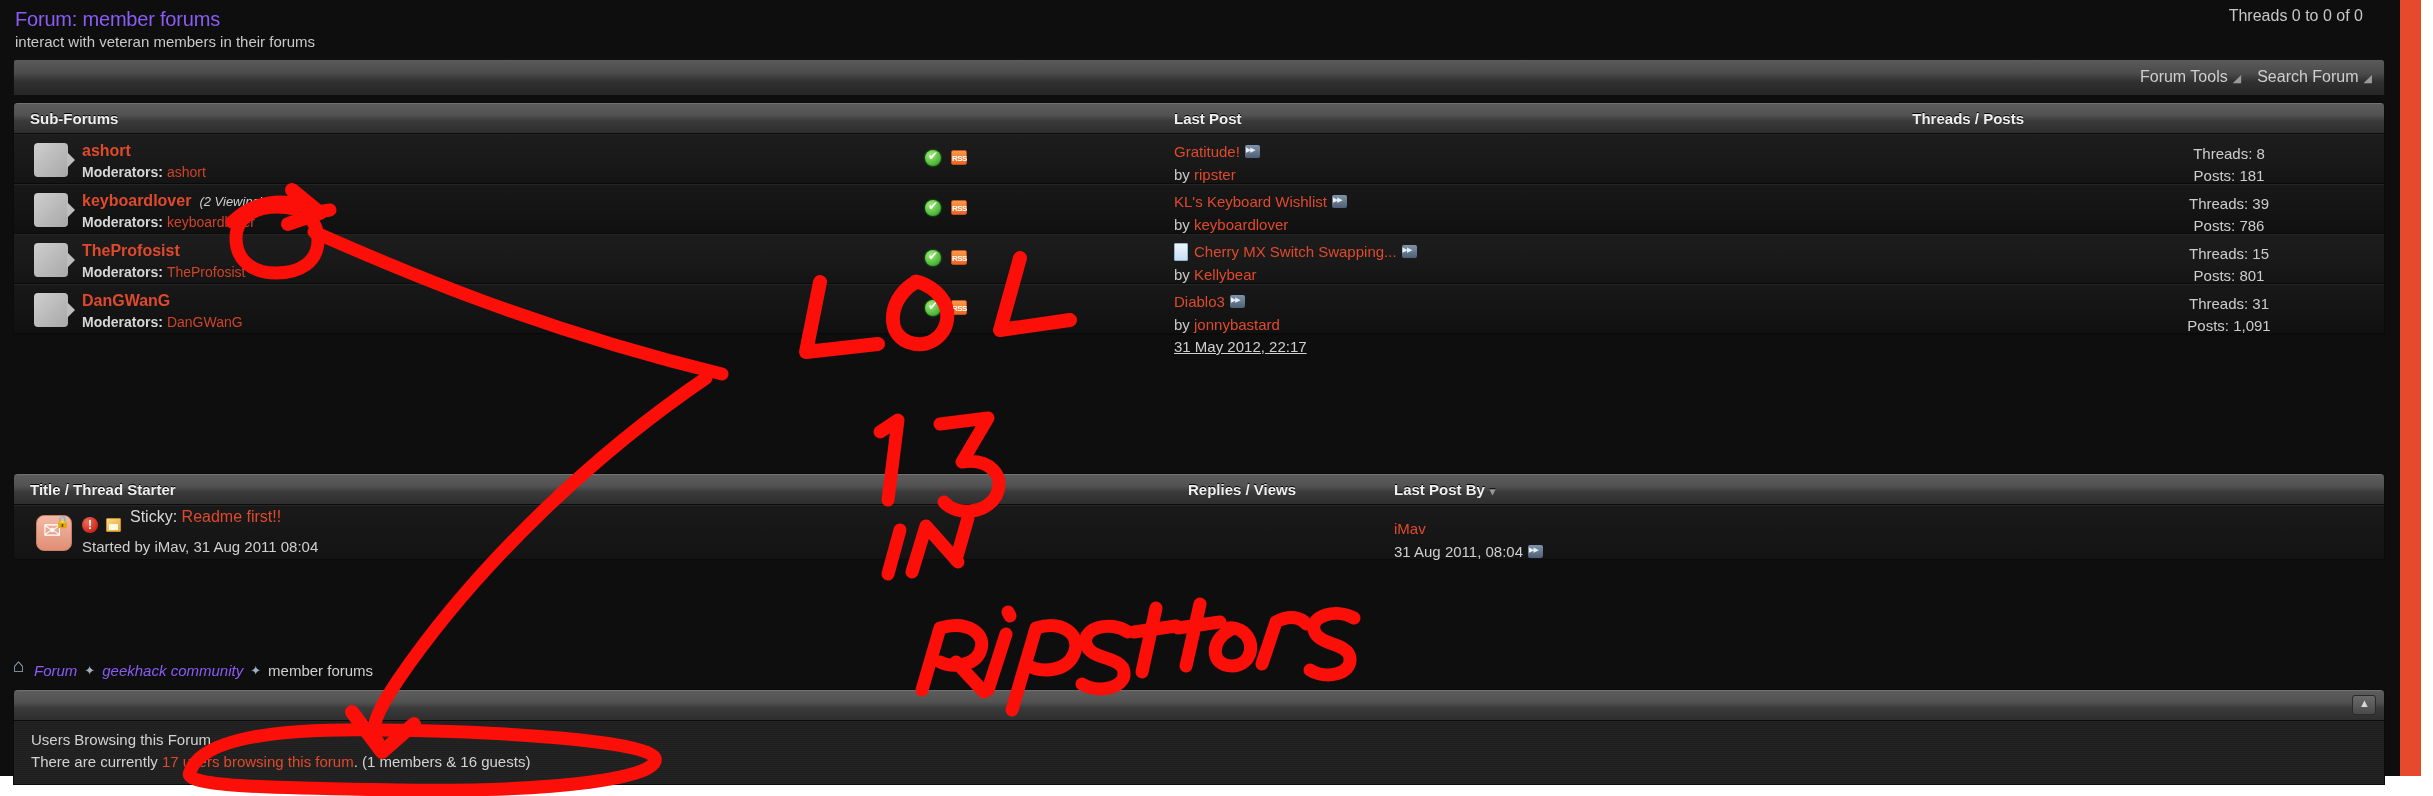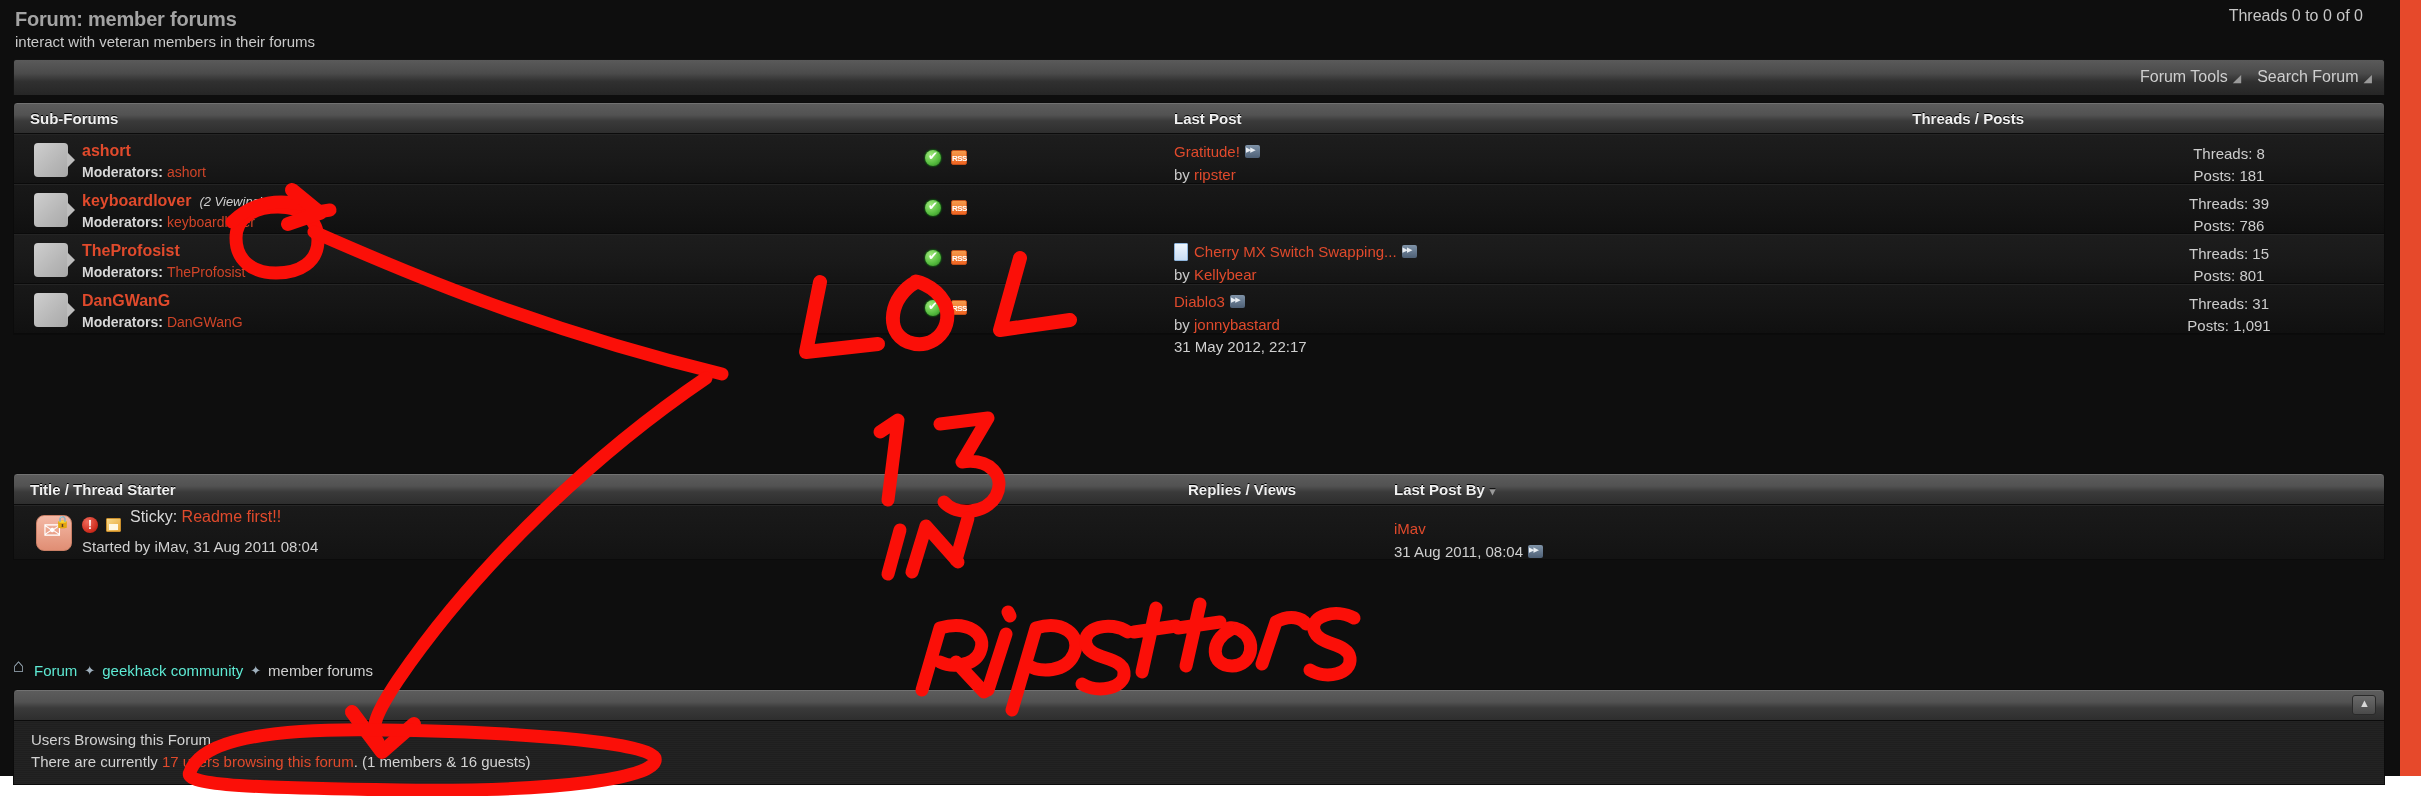--- a/index.html
+++ b/index.html
@@ -17,21 +17,21 @@
   }
   .edge-strip {
     position:absolute; right:0; top:0;
     width:21px; height:776px;
     background:#e6492b;
   }
 
   
   .pagetitle { position:absolute; left:15px; top:8px; }
   .pagetitle h1 {
-    font-size:20px; font-weight:bold; color:#a3a3a3;
+    font-size:20px; font-weight:normal; color:#8b5cf6;
     letter-spacing:-0.2px; line-height:1.15;
   }
   .pagetitle .desc { font-size:15px; color:#c9c9c9; margin-top:2px; }
   .threadcount {
     position:absolute; right:58px; top:7px;
     font-size:16px; color:#c7c7c7;
   }
 
   
   .toolbar {
@@ -127,21 +127,21 @@
     width:310px; text-align:center;
     font-size:15px; color:#cdcdcd; line-height:1.45;
   }
   .lastpost {
     position:absolute; left:1160px; top:6px;
     font-size:15px; line-height:1.5; color:#c9c9c9;
   }
   .lastpost .t { color:#e04a2c; font-weight:normal; }
   .lastpost .by { color:#c9c9c9; }
   .lastpost .by a { color:#e04a2c; }
-  .lastpost .d { color:#cfcfcf; }
+  .lastpost .d { color:#cfcfcf;text-decoration:underline; }
   .gotolast {
     display:inline-block; width:15px; height:13px;
     background:linear-gradient(to bottom,#7f93a8,#4e6076);
     border-radius:2px; vertical-align:-1px;
     margin-left:5px; position:relative;
   }
   .gotolast:after{
     content:"▶▶"; position:absolute; left:1px; top:-2px;
     font-size:7px; color:#e9eef3; letter-spacing:-1px; line-height:13px;
   }
@@ -205,21 +205,21 @@
   .lastby { position:absolute; left:1380px; top:12px; font-size:15px; line-height:1.5; }
   .lastby .n { color:#e04a2c; }
   .lastby .d { color:#cfcfcf; }
 
   
   .crumbs {
     position:absolute; left:13px; top:662px;
     font-size:15px; color:#d0d0d0;
     display:flex; align-items:center; gap:7px;
   }
-  .crumbs a { color:#5eead4; text-decoration:none; }
+  .crumbs a { color:#8b5cf6; text-decoration:none;font-style:italic; }
   .home-icon {
     width:14px;height:14px; position:relative; display:inline-block;
   }
   .home-icon:before{
     content:"⌂"; position:absolute; left:0; top:-9px;
     font-size:19px; color:#9fb0bd;
   }
   .crumb-sep { color:#9fb0bd; font-size:13px; }
 
   
@@ -290,20 +290,25 @@
 
       <div class="frow alt">
         <div class="folder-icon"></div>
         <div class="fname"><span>keyboardlover</span><span class="fviewing">(2 Viewing)</span></div>
         <div class="fmods"><b>Moderators:</b><a>keyboardlover</a></div>
         <div class="icon-check"></div>
         <div class="icon-rss">RSS</div>
         <div class="counts">
           <div>Threads: 39</div>
           <div>Posts: 786</div>
+        </div>
+        <div class="lastpost">
+          <div><span class="t">KL's Keyboard Wishlist</span><span class="gotolast"></span></div>
+          <div class="by"><span>by</span> <a>keyboardlover</a></div>
+          <div class="d">1 Jun 2012, 07:06</div>
         </div>
       </div>
 
       <div class="frow">
         <div class="folder-icon"></div>
         <div class="fname"><span>TheProfosist</span></div>
         <div class="fmods"><b>Moderators:</b><a>TheProfosist</a></div>
         <div class="icon-check"></div>
         <div class="icon-rss">RSS</div>
         <div class="counts">

